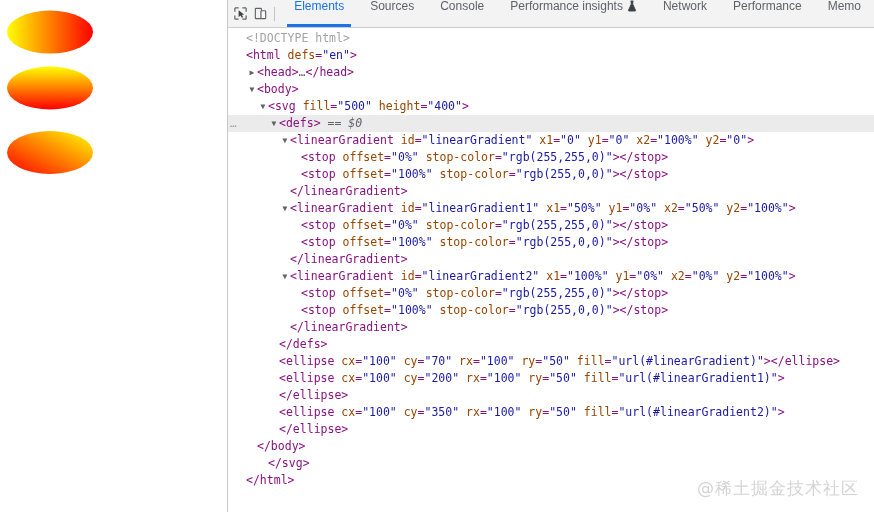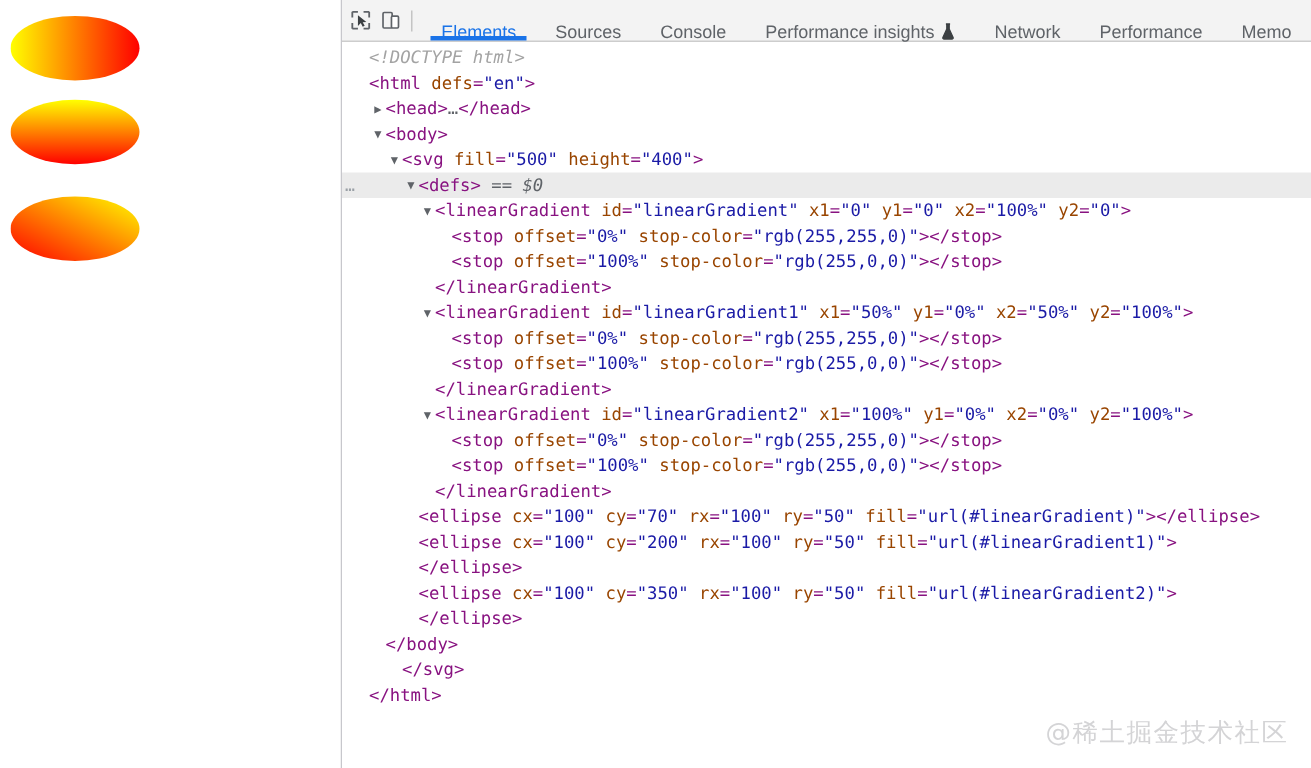--- a/index.html
+++ b/index.html
@@ -84,21 +84,21 @@
     align-self: center;
     margin: 0 6px 0 4px;
   }
   .tabs {
     display: flex;
     align-items: stretch;
     height: 100%;
   }
   .tab {
     display: flex;
-    align-items: flex-end;
+    align-items: flex-start;
     gap: 4px;
     padding: 0 13px;
     font-size: 12px;
     color: #5f6368;
     line-height: 1;
     cursor: pointer;
     position: relative;
     background: transparent;
     border: none;
     white-space: nowrap;
@@ -151,21 +151,21 @@
     width: 10px;
     color: #5f6368;
     font-size: 8px;
     vertical-align: middle;
     text-align: center;
   }
   .twisty.closed::before { content: "\25B6"; }
   .twisty.open::before { content: "\25BC"; }
   .twisty.none::before { content: ""; }
 
-  .t-doctype { color: #a3a3a3; font-style: italic; }
+  .t-doctype { color: #a3a3a3; }
   .t-tag     { color: #881280; }
   .t-attr    { color: #994500; }
   .t-val     { color: #1a1aa6; }
   .t-punct   { color: #881280; }
   .t-ellip   { color: #5f6368; }
   .t-marker  { color: #5f6368; }
   .t-dollar  { color: #5f6368; font-style: italic; }
 
   
   #watermark {
@@ -268,20 +268,21 @@
         <div class="dom-row" style="padding-left: 63px;"><span class="twisty none"></span><span class="t-punct">&lt;</span><span class="t-tag">stop</span><span class="t-attr"> offset</span><span class="t-punct">=</span><span class="t-val">"100%"</span><span class="t-attr"> stop-color</span><span class="t-punct">=</span><span class="t-val">"rgb(255,0,0)"</span><span class="t-punct">&gt;</span><span class="t-punct">&lt;/</span><span class="t-tag">stop</span><span class="t-punct">&gt;</span></div>
         <div class="dom-row" style="padding-left: 52px;"><span class="twisty none"></span><span class="t-punct">&lt;/</span><span class="t-tag">linearGradient</span><span class="t-punct">&gt;</span></div>
         <div class="dom-row" style="padding-left: 52px;"><span class="twisty open"></span><span class="t-punct">&lt;</span><span class="t-tag">linearGradient</span><span class="t-attr"> id</span><span class="t-punct">=</span><span class="t-val">"linearGradient1"</span><span class="t-attr"> x1</span><span class="t-punct">=</span><span class="t-val">"50%"</span><span class="t-attr"> y1</span><span class="t-punct">=</span><span class="t-val">"0%"</span><span class="t-attr"> x2</span><span class="t-punct">=</span><span class="t-val">"50%"</span><span class="t-attr"> y2</span><span class="t-punct">=</span><span class="t-val">"100%"</span><span class="t-punct">&gt;</span></div>
         <div class="dom-row" style="padding-left: 63px;"><span class="twisty none"></span><span class="t-punct">&lt;</span><span class="t-tag">stop</span><span class="t-attr"> offset</span><span class="t-punct">=</span><span class="t-val">"0%"</span><span class="t-attr"> stop-color</span><span class="t-punct">=</span><span class="t-val">"rgb(255,255,0)"</span><span class="t-punct">&gt;</span><span class="t-punct">&lt;/</span><span class="t-tag">stop</span><span class="t-punct">&gt;</span></div>
         <div class="dom-row" style="padding-left: 63px;"><span class="twisty none"></span><span class="t-punct">&lt;</span><span class="t-tag">stop</span><span class="t-attr"> offset</span><span class="t-punct">=</span><span class="t-val">"100%"</span><span class="t-attr"> stop-color</span><span class="t-punct">=</span><span class="t-val">"rgb(255,0,0)"</span><span class="t-punct">&gt;</span><span class="t-punct">&lt;/</span><span class="t-tag">stop</span><span class="t-punct">&gt;</span></div>
         <div class="dom-row" style="padding-left: 52px;"><span class="twisty none"></span><span class="t-punct">&lt;/</span><span class="t-tag">linearGradient</span><span class="t-punct">&gt;</span></div>
         <div class="dom-row" style="padding-left: 52px;"><span class="twisty open"></span><span class="t-punct">&lt;</span><span class="t-tag">linearGradient</span><span class="t-attr"> id</span><span class="t-punct">=</span><span class="t-val">"linearGradient2"</span><span class="t-attr"> x1</span><span class="t-punct">=</span><span class="t-val">"100%"</span><span class="t-attr"> y1</span><span class="t-punct">=</span><span class="t-val">"0%"</span><span class="t-attr"> x2</span><span class="t-punct">=</span><span class="t-val">"0%"</span><span class="t-attr"> y2</span><span class="t-punct">=</span><span class="t-val">"100%"</span><span class="t-punct">&gt;</span></div>
         <div class="dom-row" style="padding-left: 63px;"><span class="twisty none"></span><span class="t-punct">&lt;</span><span class="t-tag">stop</span><span class="t-attr"> offset</span><span class="t-punct">=</span><span class="t-val">"0%"</span><span class="t-attr"> stop-color</span><span class="t-punct">=</span><span class="t-val">"rgb(255,255,0)"</span><span class="t-punct">&gt;</span><span class="t-punct">&lt;/</span><span class="t-tag">stop</span><span class="t-punct">&gt;</span></div>
         <div class="dom-row" style="padding-left: 63px;"><span class="twisty none"></span><span class="t-punct">&lt;</span><span class="t-tag">stop</span><span class="t-attr"> offset</span><span class="t-punct">=</span><span class="t-val">"100%"</span><span class="t-attr"> stop-color</span><span class="t-punct">=</span><span class="t-val">"rgb(255,0,0)"</span><span class="t-punct">&gt;</span><span class="t-punct">&lt;/</span><span class="t-tag">stop</span><span class="t-punct">&gt;</span></div>
         <div class="dom-row" style="padding-left: 52px;"><span class="twisty none"></span><span class="t-punct">&lt;/</span><span class="t-tag">linearGradient</span><span class="t-punct">&gt;</span></div>
+        <div class="dom-row" style="padding-left: 41px;"><span class="twisty none"></span><span class="t-punct">&lt;/</span><span class="t-tag">defs</span><span class="t-punct">&gt;</span></div>
         <div class="dom-row" style="padding-left: 41px;"><span class="twisty none"></span><span class="t-punct">&lt;</span><span class="t-tag">ellipse</span><span class="t-attr"> cx</span><span class="t-punct">=</span><span class="t-val">"100"</span><span class="t-attr"> cy</span><span class="t-punct">=</span><span class="t-val">"70"</span><span class="t-attr"> rx</span><span class="t-punct">=</span><span class="t-val">"100"</span><span class="t-attr"> ry</span><span class="t-punct">=</span><span class="t-val">"50"</span><span class="t-attr"> fill</span><span class="t-punct">=</span><span class="t-val">"url(#linearGradient)"</span><span class="t-punct">&gt;</span><span class="t-punct">&lt;/</span><span class="t-tag">ellipse</span><span class="t-punct">&gt;</span></div>
         <div class="dom-row" style="padding-left: 41px;"><span class="twisty none"></span><span class="t-punct">&lt;</span><span class="t-tag">ellipse</span><span class="t-attr"> cx</span><span class="t-punct">=</span><span class="t-val">"100"</span><span class="t-attr"> cy</span><span class="t-punct">=</span><span class="t-val">"200"</span><span class="t-attr"> rx</span><span class="t-punct">=</span><span class="t-val">"100"</span><span class="t-attr"> ry</span><span class="t-punct">=</span><span class="t-val">"50"</span><span class="t-attr"> fill</span><span class="t-punct">=</span><span class="t-val">"url(#linearGradient1)"</span><span class="t-punct">&gt;</span></div>
         <div class="dom-row" style="padding-left: 41px;"><span class="twisty none"></span><span class="t-punct">&lt;/</span><span class="t-tag">ellipse</span><span class="t-punct">&gt;</span></div>
         <div class="dom-row" style="padding-left: 41px;"><span class="twisty none"></span><span class="t-punct">&lt;</span><span class="t-tag">ellipse</span><span class="t-attr"> cx</span><span class="t-punct">=</span><span class="t-val">"100"</span><span class="t-attr"> cy</span><span class="t-punct">=</span><span class="t-val">"350"</span><span class="t-attr"> rx</span><span class="t-punct">=</span><span class="t-val">"100"</span><span class="t-attr"> ry</span><span class="t-punct">=</span><span class="t-val">"50"</span><span class="t-attr"> fill</span><span class="t-punct">=</span><span class="t-val">"url(#linearGradient2)"</span><span class="t-punct">&gt;</span></div>
         <div class="dom-row" style="padding-left: 41px;"><span class="twisty none"></span><span class="t-punct">&lt;/</span><span class="t-tag">ellipse</span><span class="t-punct">&gt;</span></div>
         <div class="dom-row" style="padding-left: 19px;"><span class="twisty none"></span><span class="t-punct">&lt;/</span><span class="t-tag">body</span><span class="t-punct">&gt;</span></div>
         <div class="dom-row" style="padding-left: 30px;"><span class="twisty none"></span><span class="t-punct">&lt;/</span><span class="t-tag">svg</span><span class="t-punct">&gt;</span></div>
         <div class="dom-row" style="padding-left: 8px;"><span class="twisty none"></span><span class="t-punct">&lt;/</span><span class="t-tag">html</span><span class="t-punct">&gt;</span></div>
       </div>
 

